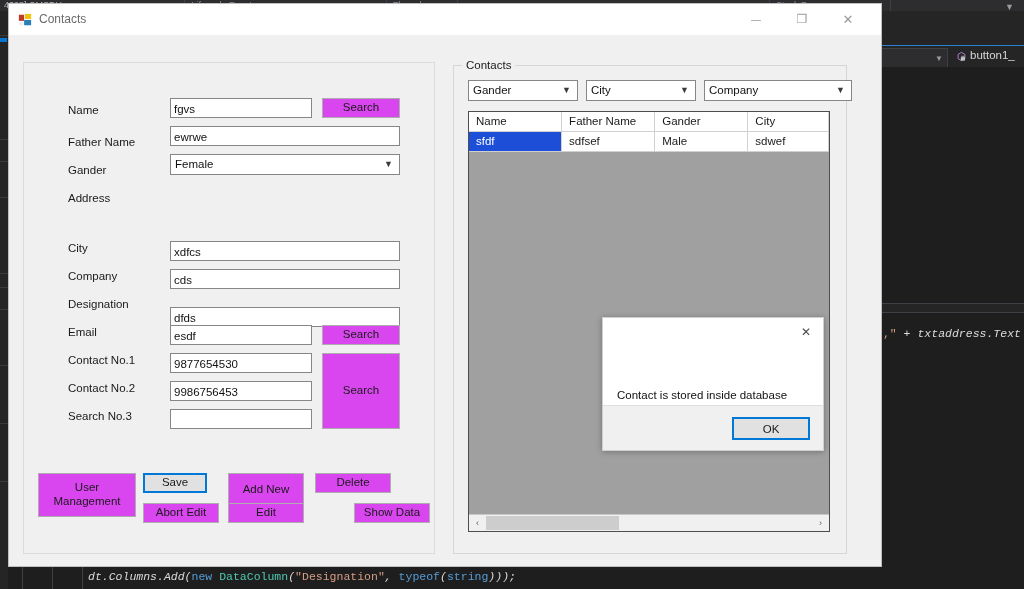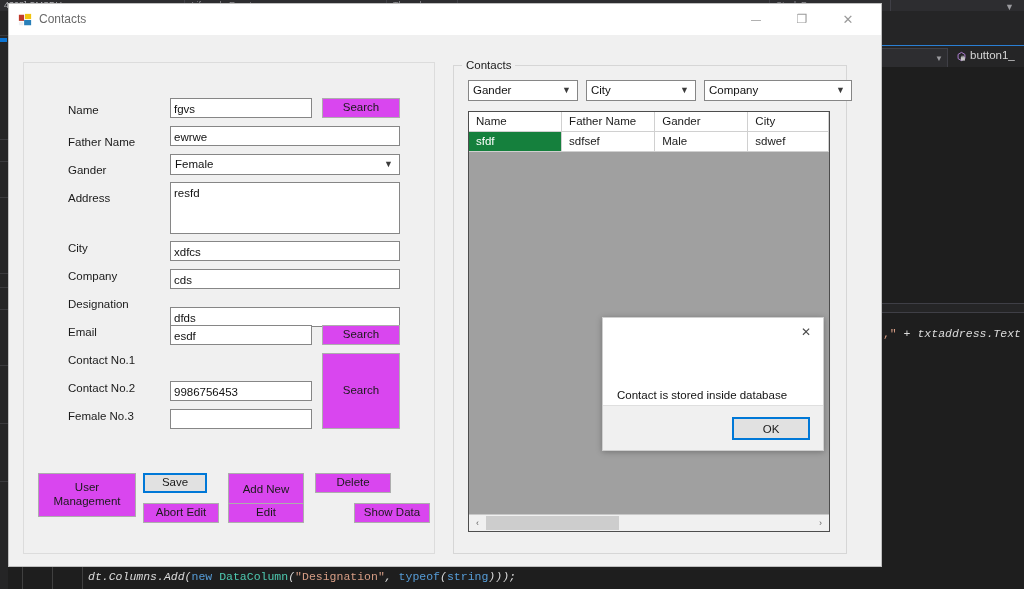--- a/index.html
+++ b/index.html
@@ -151,21 +151,21 @@
     box-sizing:border-box;border-right:1px solid #d0d0d0;border-bottom:1px solid #d0d0d0;
     font-size:11.5px;color:#1a1a1a;line-height:19px;padding-left:7px;background:#ffffff;
     overflow:hidden;white-space:nowrap;
   }
   .grid-row{display:flex;height:20px;}
   .grid-row .cell{
     box-sizing:border-box;border-right:1px solid #d0d0d0;border-bottom:1px solid #d0d0d0;
     font-size:11.5px;color:#1a1a1a;line-height:19px;padding-left:7px;background:#ffffff;
     overflow:hidden;white-space:nowrap;
   }
-  .grid-row .cell.sel{background:#15803d;color:#ffffff;}
+  .grid-row .cell.sel{background:#1d4ed8;color:#ffffff;}
   .grid-hscroll{
     position:absolute;left:0;bottom:0;width:100%;height:17px;background:#f0f0f0;
     border-top:1px solid #c8c8c8;box-sizing:border-box;
   }
   .grid-hscroll .arw{
     position:absolute;top:0;width:15px;height:16px;display:flex;align-items:center;
     justify-content:center;color:#606060;font-size:9px;background:#f0f0f0;
   }
   .grid-hscroll .arw.l{left:1px;}
   .grid-hscroll .arw.r{right:1px;}
@@ -280,36 +280,36 @@
       <label class="fl" style="left:44px;top:40px;">Name</label>
       <label class="fl" style="left:44px;top:72px;">Father Name</label>
       <label class="fl" style="left:44px;top:100px;">Gander</label>
       <label class="fl" style="left:44px;top:128px;">Address</label>
       <label class="fl" style="left:44px;top:178px;">City</label>
       <label class="fl" style="left:44px;top:206px;">Company</label>
       <label class="fl" style="left:44px;top:234px;">Designation</label>
       <label class="fl" style="left:44px;top:262px;">Email</label>
       <label class="fl" style="left:44px;top:290px;">Contact No.1</label>
       <label class="fl" style="left:44px;top:318px;">Contact No.2</label>
-      <label class="fl" style="left:44px;top:346px;">Female No.3</label>
+      <label class="fl" style="left:44px;top:346px;">Search No.3</label>
 
       <input class="tb" style="left: 146px; top: 35px; width: 142px; height: 20px;" value="fgvs">
       <input class="tb" style="left: 146px; top: 63px; width: 230px; height: 20px;" value="ewrwe">
 
       <div class="combo" style="left:146px;top:91px;width:230px;height:21px;">
         <span>Female</span>
         <span class="arrow">▼</span>
       </div>
 
-      <textarea class="tb" style="left: 146px; top: 119px; width: 230px; height: 52px;">resfd</textarea>
 
       <input class="tb" style="left: 146px; top: 178px; width: 230px; height: 20px;" value="xdfcs">
       <input class="tb" style="left: 146px; top: 206px; width: 230px; height: 20px;" value="cds">
       <input class="tb" style="left: 146px; top: 234px; width: 230px; height: 20px; margin-top: 10px;" value="dfds">
       <input class="tb" style="left: 146px; top: 262px; width: 142px; height: 20px;" value="esdf">
+      <input class="tb" style="left: 146px; top: 290px; width: 142px; height: 20px;" value="9877654530">
       <input class="tb" style="left: 146px; top: 318px; width: 142px; height: 20px;" value="9986756453">
       <input class="tb" style="left: 146px; top: 346px; width: 142px; height: 20px;" value="">
 
       <button class="wf" style="left:298px;top:35px;width:78px;height:20px;">Search</button>
       <button class="wf" style="left:298px;top:262px;width:78px;height:20px;">Search</button>
       <button class="wf" style="left:298px;top:290px;width:78px;height:76px;">Search</button>
 
       <button class="wf" style="left:14px;top:410px;width:98px;height:44px;">
         <span>User</span><br>
         <span>Management</span>

